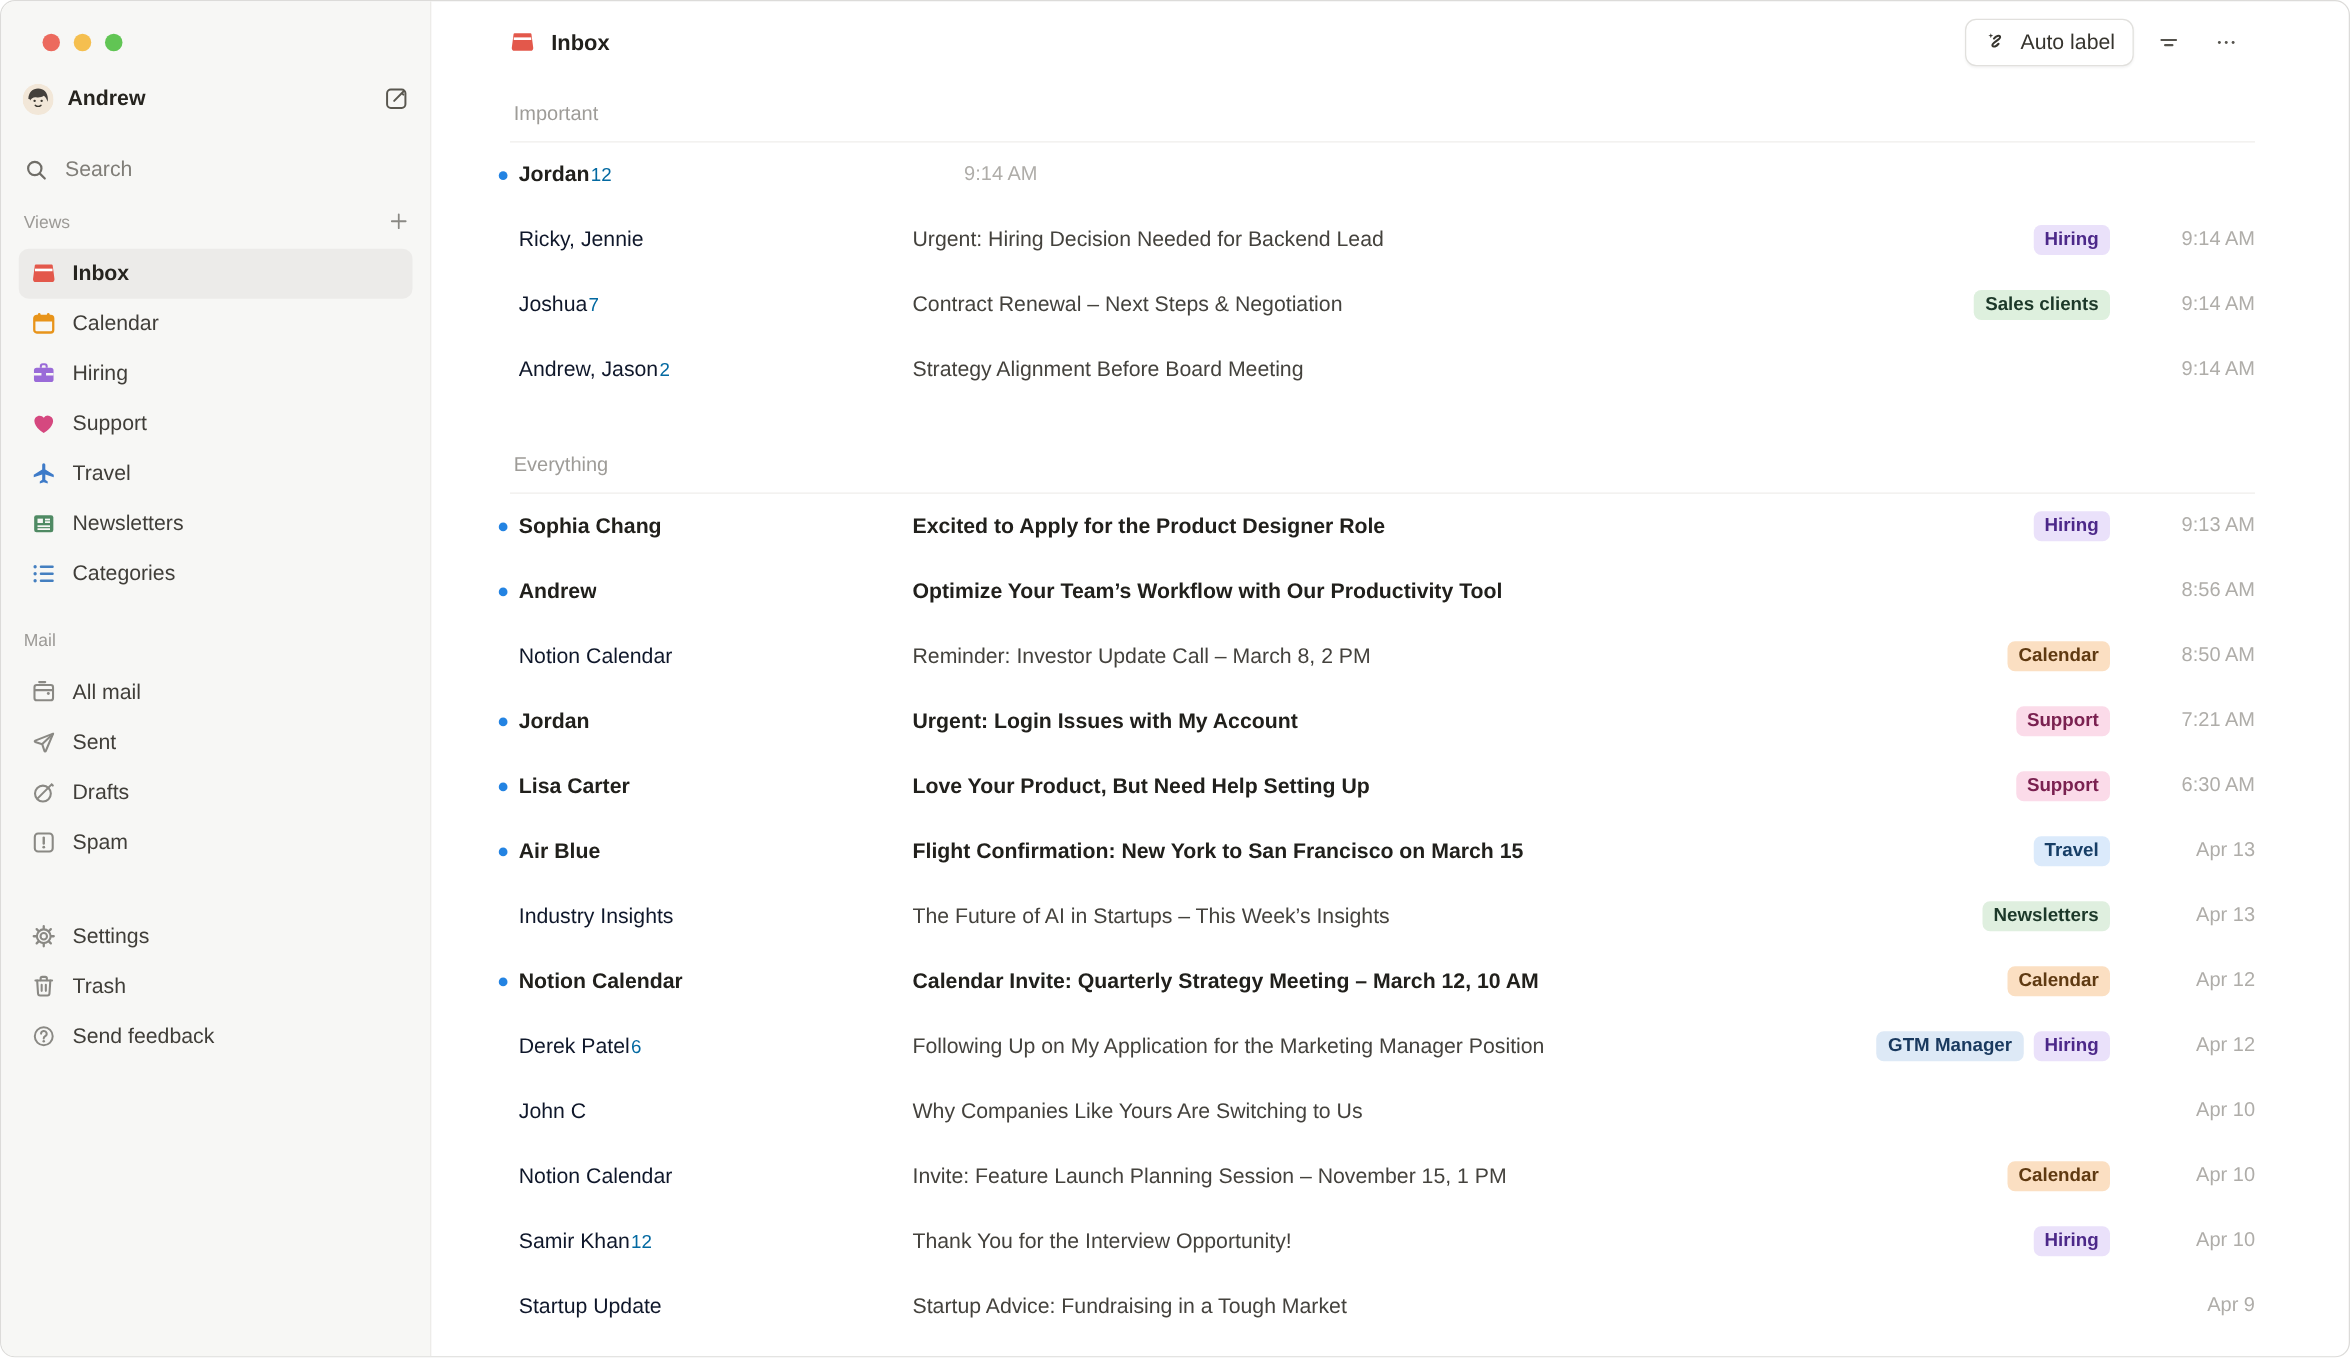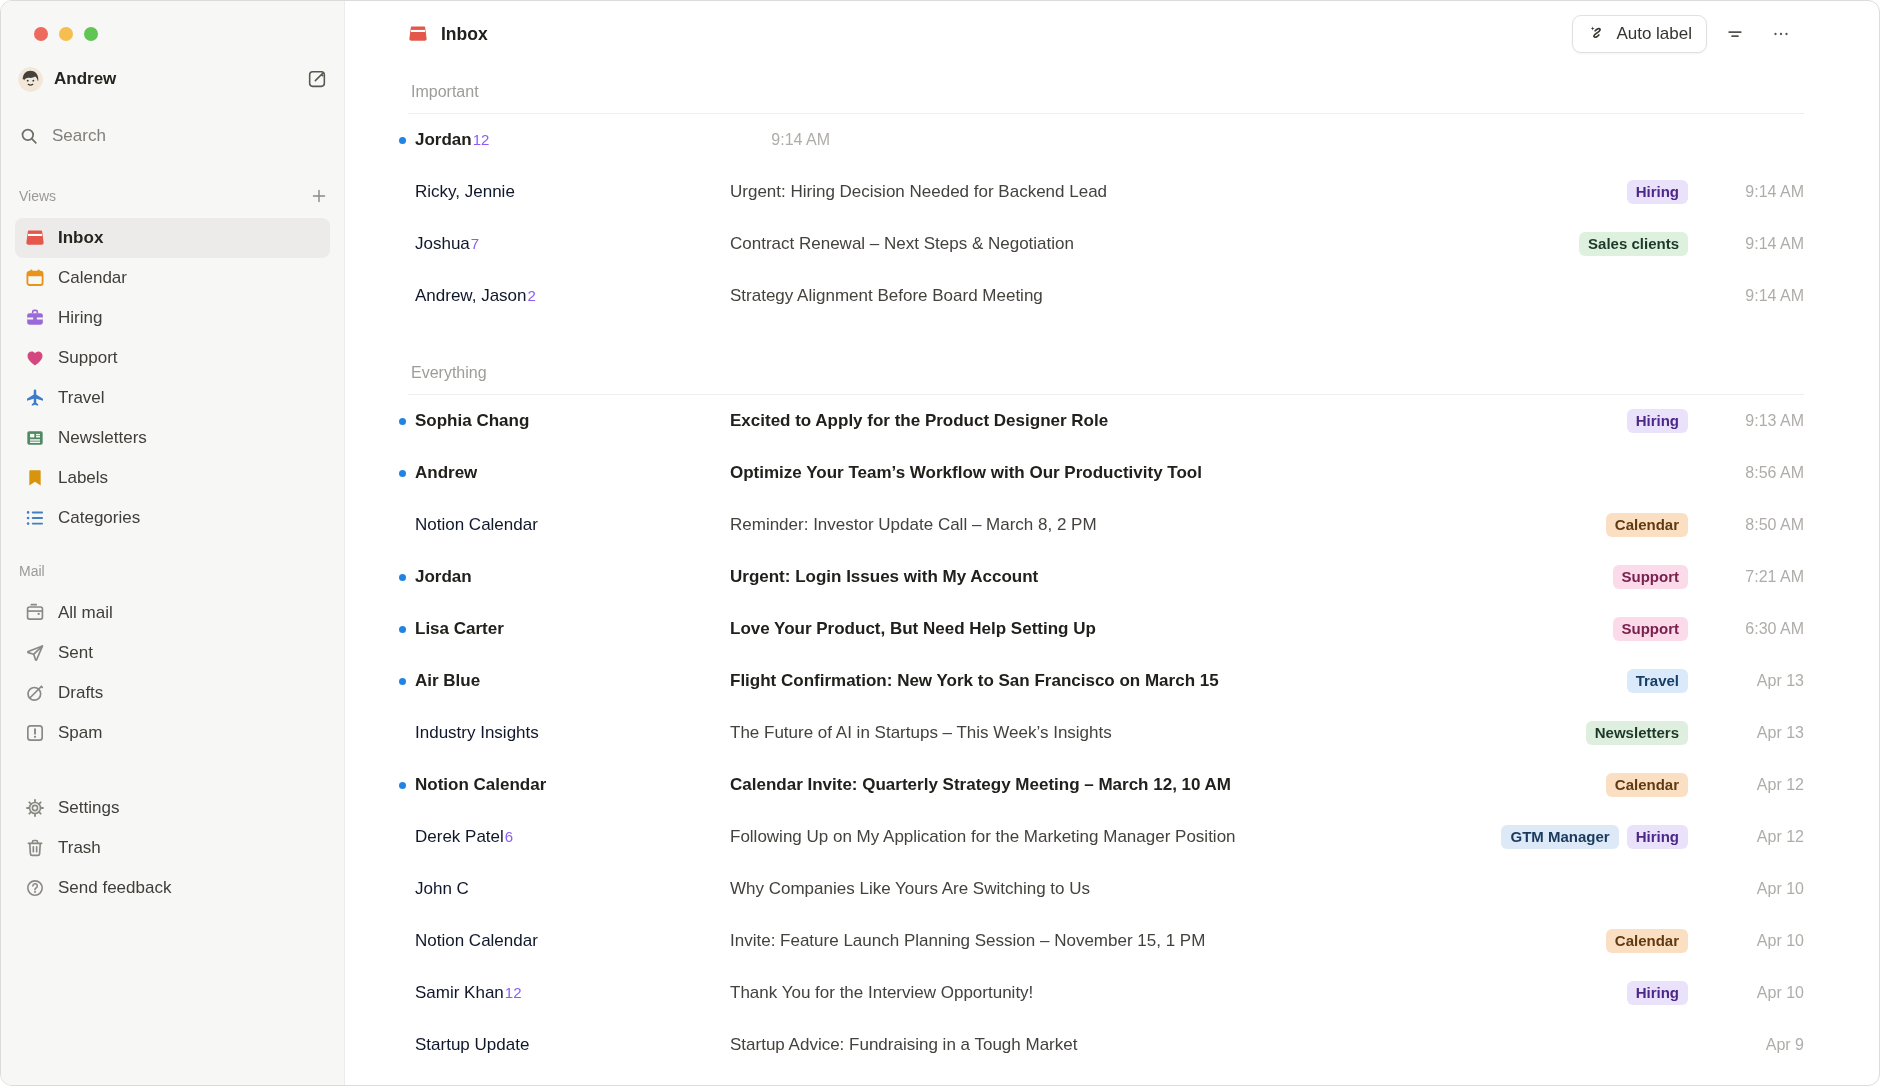--- a/index.html
+++ b/index.html
@@ -15,21 +15,21 @@
     padding:0 16px;display:flex;flex-direction:column;}
   .traffic{display:flex;gap:11px;padding:26px 0 0 17px;}
   .traffic span{width:14px;height:14px;border-radius:50%;display:block;}
   .t-red{background:#EC6A5E;} .t-yellow{background:#F5BF4F;} .t-green{background:#61C554;}
   .profile{margin-top:24px;height:28px;display:flex;align-items:center;gap:11px;padding:0 1px;}
   .avatar{width:25px;height:25px;border-radius:50%;overflow:hidden;flex:0 0 25px;}
   .profile-name{font-size:17px;font-weight:700;color:#26241F;flex:1;}
   .icon-btn{border:none;background:none;padding:0;display:flex;align-items:center;justify-content:center;cursor:pointer;color:#6F6D67;}
   .search-row{margin-top:31px;height:24px;display:flex;align-items:center;gap:13px;padding-left:2px;color:#807E78;}
   .search-row .label{font-size:17px;}
-  .side-head{margin-top:37px;height:22px;display:flex;align-items:center;padding-left:2px;}
+  .side-head{margin-top:18px;height:22px;display:flex;align-items:center;padding-left:2px;}
   .side-head .txt{font-size:14px;color:#9C9A96;flex:1;}
   .navlist{margin-top:11px;display:flex;flex-direction:column;}
   .nav-item{height:40px;display:flex;align-items:center;gap:13px;padding:0 10px;margin:0 -2px;border-radius:8px;cursor:pointer;}
   .nav-item .lbl{font-size:17px;color:#403E39;}
   .nav-item.active{background:#ECEBE9;}
   .nav-item.active .lbl{font-weight:700;color:#26241F;}
   .mail-head{margin-top:23px;height:20px;display:flex;align-items:center;padding-left:2px;}
   .mail-head .txt{font-size:14px;color:#9C9A96;}
   .navlist.mail{margin-top:12px;}
   .navlist.footer{margin-top:35px;}
@@ -48,21 +48,21 @@
   .list{padding:0 75px 0 63px;}
   .section-label{margin-top:14px;height:22px;line-height:22px;font-size:16px;color:#9E9C98;margin-bottom:10px;padding-left:3px;}
   .section.everything .section-label{margin-top:40px;}
   .divider{height:1px;background:#EFEEEC;}
   .row{height:52px;display:flex;align-items:center;position:relative;cursor:pointer;}
   .dot{position:absolute;left:-9px;top:50%;margin-top:-3.5px;width:7px;height:7px;border-radius:50%;background:#2383E2;display:none;}
   .row.unread .dot{display:block;}
   .sender-wrap{width:322px;flex:0 0 322px;padding-left:7px;display:flex;align-items:baseline;gap:1px;min-width:0;}
   .sender{font-size:17px;color:#0f172a;white-space:nowrap;overflow:hidden;text-overflow:ellipsis;}
   .row.unread .sender{font-weight:700;color:#21201C;}
-  .count{font-size:15px;color:#8b5cf6;}
+  .count{font-size:15px;color:#0369a1;}
   .subject{flex:1;font-size:17px;color:#44423D;white-space:nowrap;overflow:hidden;text-overflow:ellipsis;min-width:0;}
   .row.unread .subject{font-weight:700;color:#21201C;}
   .badges{display:flex;gap:8px;margin:0 16px 0 12px;}
   .badge{font-size:15px;font-weight:600;padding:3px 9px 4px;border-radius:6px;white-space:nowrap;}
   .time{width:100px;flex:0 0 100px;text-align:right;font-size:16px;color:#AFADA9;white-space:nowrap;}
   svg{display:block;}
 </style>
 </head>
 <body>
 
@@ -248,26 +248,20 @@
     <svg class="ic" style="color: rgb(62, 123, 200);">
             <use href="#i-plane"></use>
           </svg>
     <span class="lbl">Travel</span>
   </div>
         <div class="nav-item">
     <svg class="ic" style="color: rgb(79, 138, 99);">
             <use href="#i-newspaper"></use>
           </svg>
     <span class="lbl">Newsletters</span>
-  </div>
-        <div class="nav-item">
-    <svg class="ic" style="color: rgb(217, 148, 14);">
-            <use href="#i-bookmark"></use>
-          </svg>
-    <span class="lbl">Labels</span>
   </div>
         <div class="nav-item">
     <svg class="ic" style="color: rgb(68, 127, 192);">
             <use href="#i-list"></use>
           </svg>
     <span class="lbl">Categories</span>
   </div>
       </nav>
 
     <div class="mail-head">

